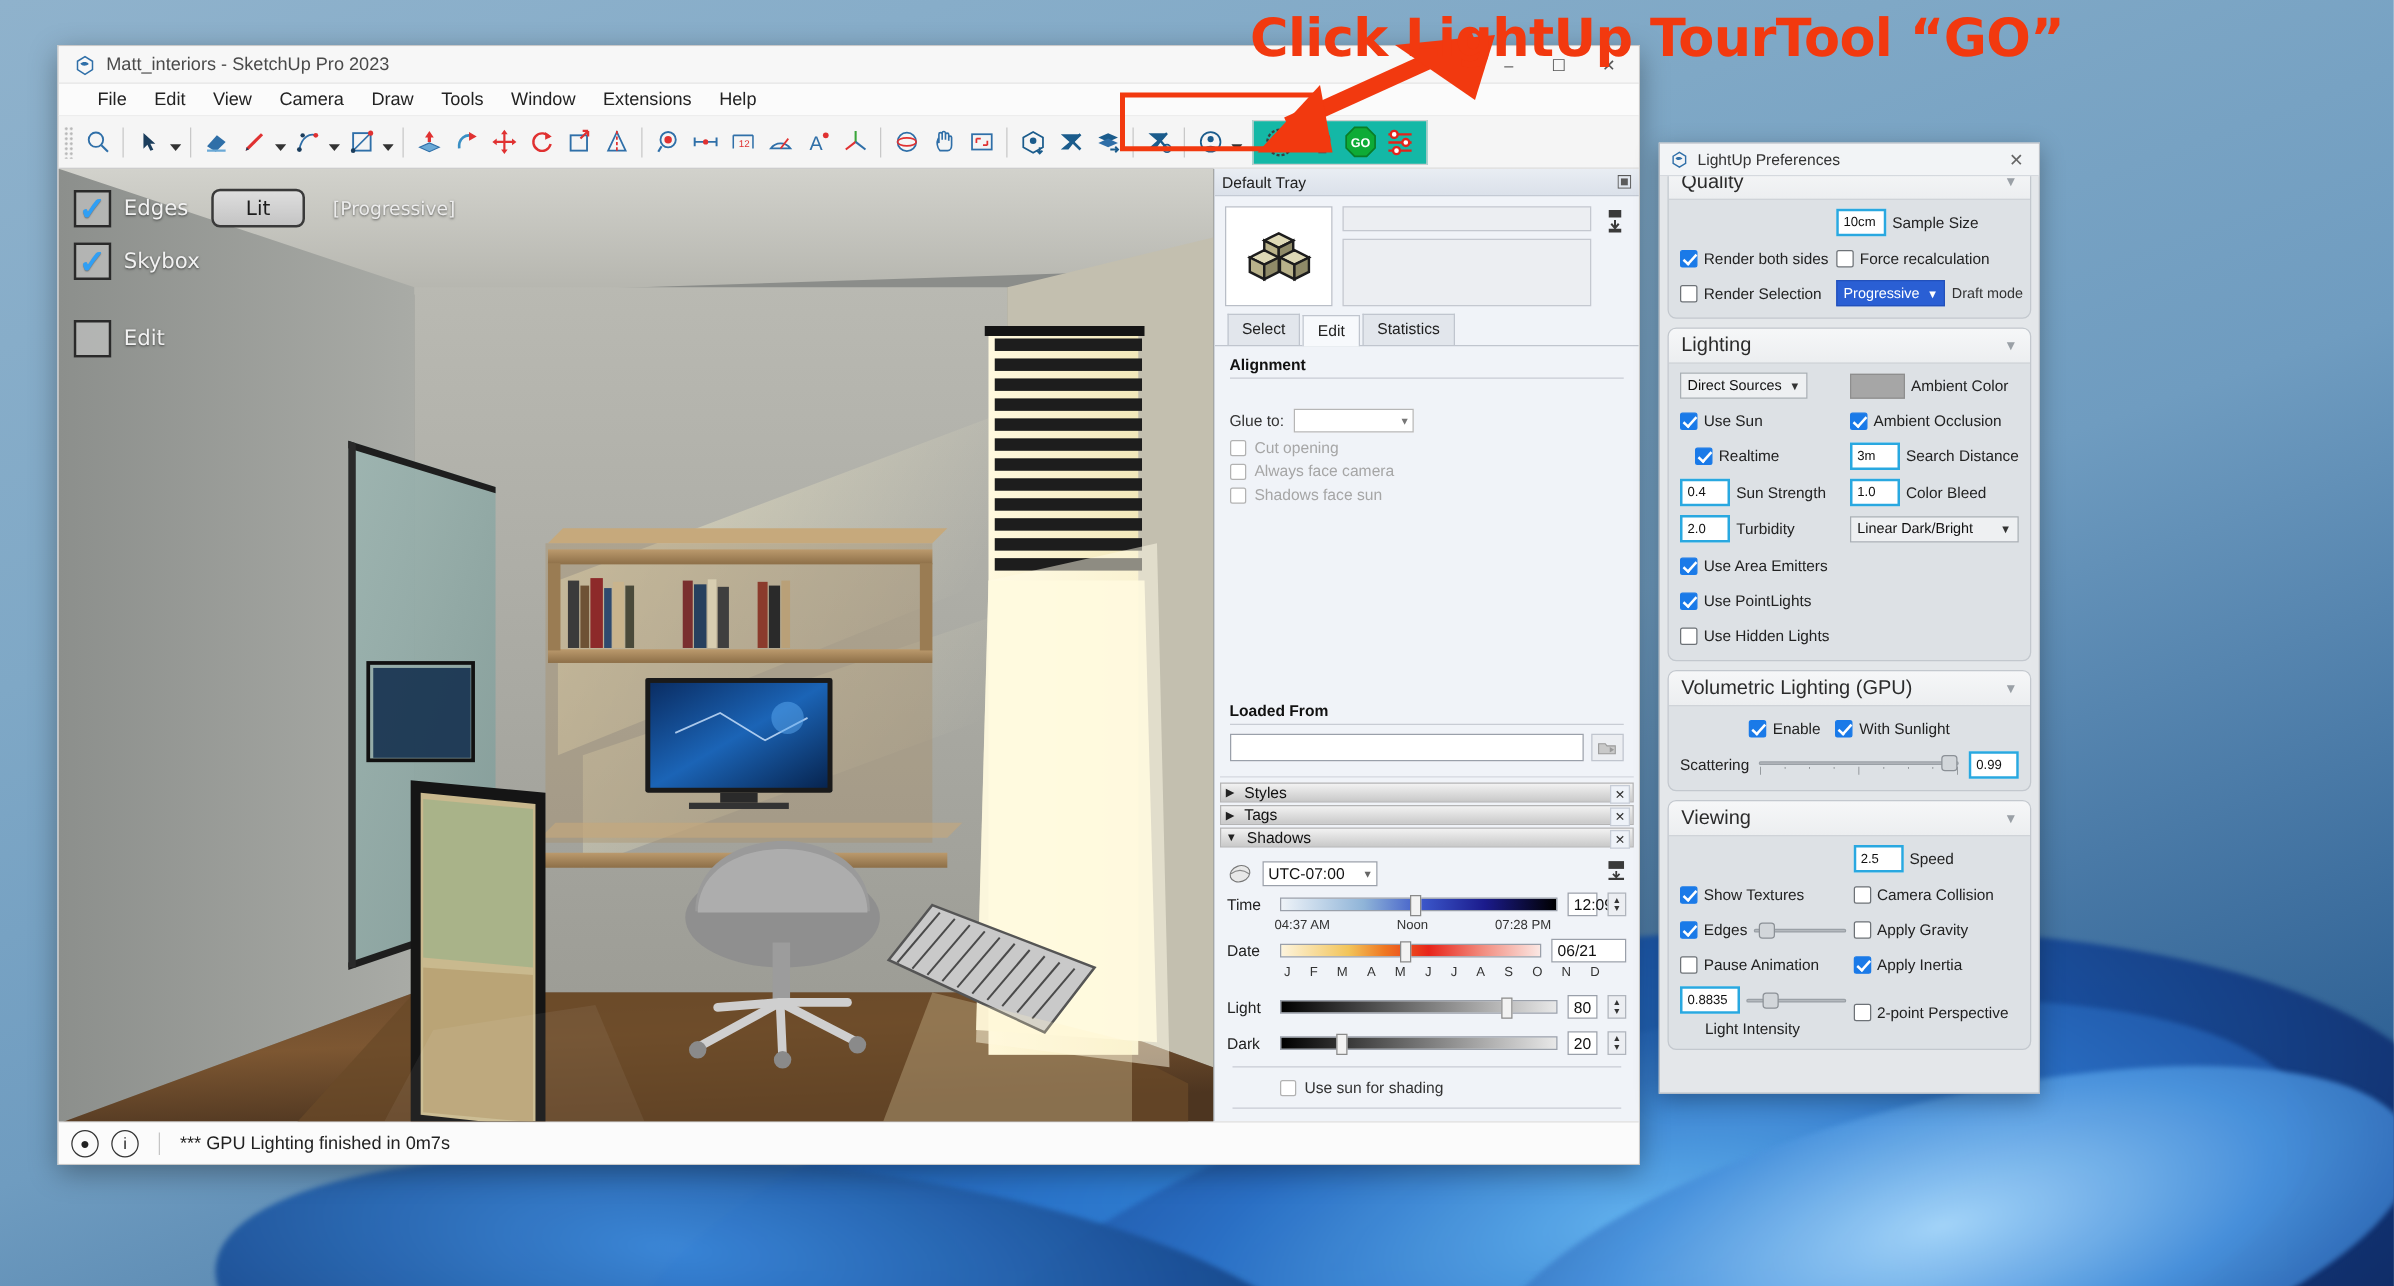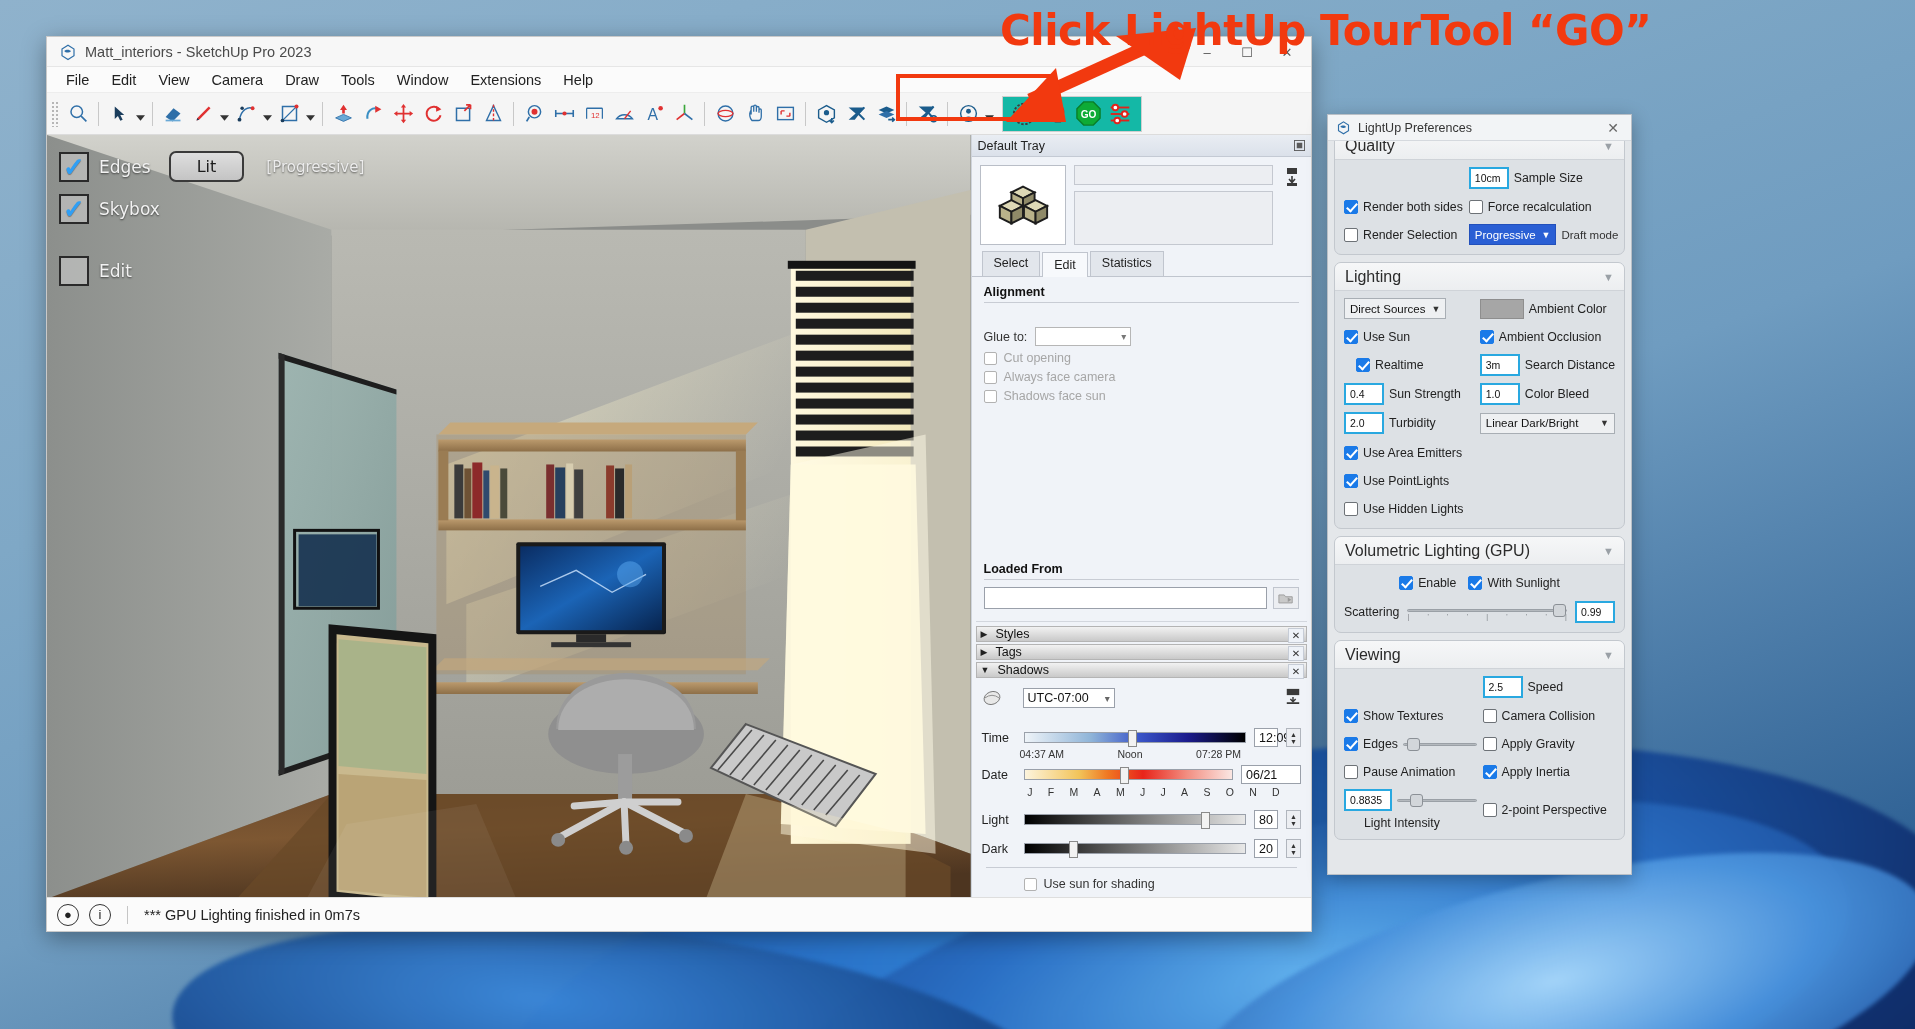--- a/index.html
+++ b/index.html
@@ -40,21 +40,21 @@
     height:30px; background:#f7f7f7; border-bottom:1px solid #e6e6e6;
     display:flex; align-items:center; padding:0 6px; position:relative;
   }
   .su-logo { width:18px; height:18px; margin:0 8px 0 6px; flex:none; }
   .title-text { font-size:14.5px; color:#4a4a4a; }
   .win-btns { position:absolute; right:4px; top:0; height:30px; display:flex; align-items:center; }
   .win-btn { width:40px; height:30px; display:flex; align-items:center; justify-content:center;
              font-size:13px; color:#555; }
 
   .menubar { height:26px; background:#fbfbfb; display:flex; align-items:center;
-             padding-left:8px; border-bottom:1px solid #ededed; }
+             padding-left:20px; border-bottom:1px solid #ededed; }
   .menu-item { font-size:14.5px; color:#222; padding:3px 11px; cursor:default; }
 
   .toolbar-row {
     height:42px; background:#f5f5f5; border-bottom:1px solid #dcdcdc;
     display:flex; align-items:center; padding-left:4px; position:relative;
   }
   .grip { width:8px; height:26px; margin-right:4px;
           background-image:radial-gradient(#b6b6b6 1px, transparent 1.2px);
           background-size:4px 4px; }
   .tb-icon { width:30px; height:30px; display:flex; align-items:center; justify-content:center; }
@@ -154,21 +154,21 @@
     background:linear-gradient(#f2f2f2,#c9c9c9);
     border:1px solid #b4b4b4; display:flex; align-items:center;
     padding:0 4px; font-size:12.5px; color:#111; position:relative;
   }
   .panel-bar .tri { font-size:9px; margin-right:8px; color:#222; }
   .panel-bar .x { position:absolute; right:2px; top:1px; width:16px; height:15px;
                   background:#eef2f8; border:1px solid #c6ccd6; font-size:10px;
                   display:flex; align-items:center; justify-content:center; color:#333; }
 
   .shadow-body { padding:8px 10px 6px 10px; }
-  .sh-top { display:flex; align-items:center; gap:21px; margin-bottom:20px; }
+  .sh-top { display:flex; align-items:center; gap:8px; margin-bottom:5px; }
   .sh-tz { height:20px; background:#fff; border:1px solid #9aa0aa; font-size:12.5px;
            padding:0 4px; display:flex; align-items:center; gap:16px; color:#111; }
   .sh-tz .cv { font-size:10px; color:#666; }
   .sh-right { margin-left:auto; }
   .sh-row { display:flex; align-items:center; gap:8px; margin-bottom:2px; }
   .sh-lbl { width:34px; font-size:12.5px; color:#222; }
   .sh-slider { position:relative; flex:1; height:11px; border:1px solid #9aa0aa; }
   .sh-slider .knob { position:absolute; top:-3px; width:9px; height:17px;
                      background:#f2f2f2; border:1px solid #8a8a8a; }
   .sh-time-grad { background:linear-gradient(to right,#eef3f8 0%,#8fb4d8 30%,#3a55c8 52%,#1b1b8c 74%,#000 100%); }

